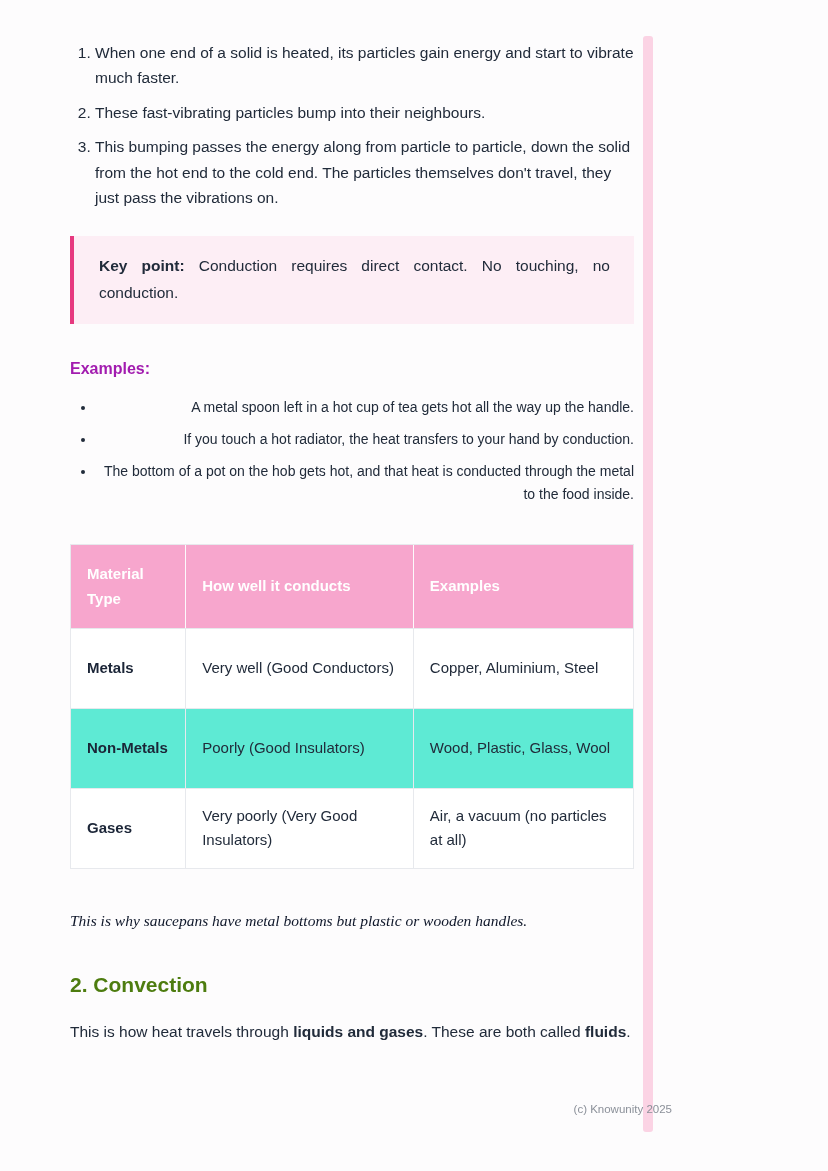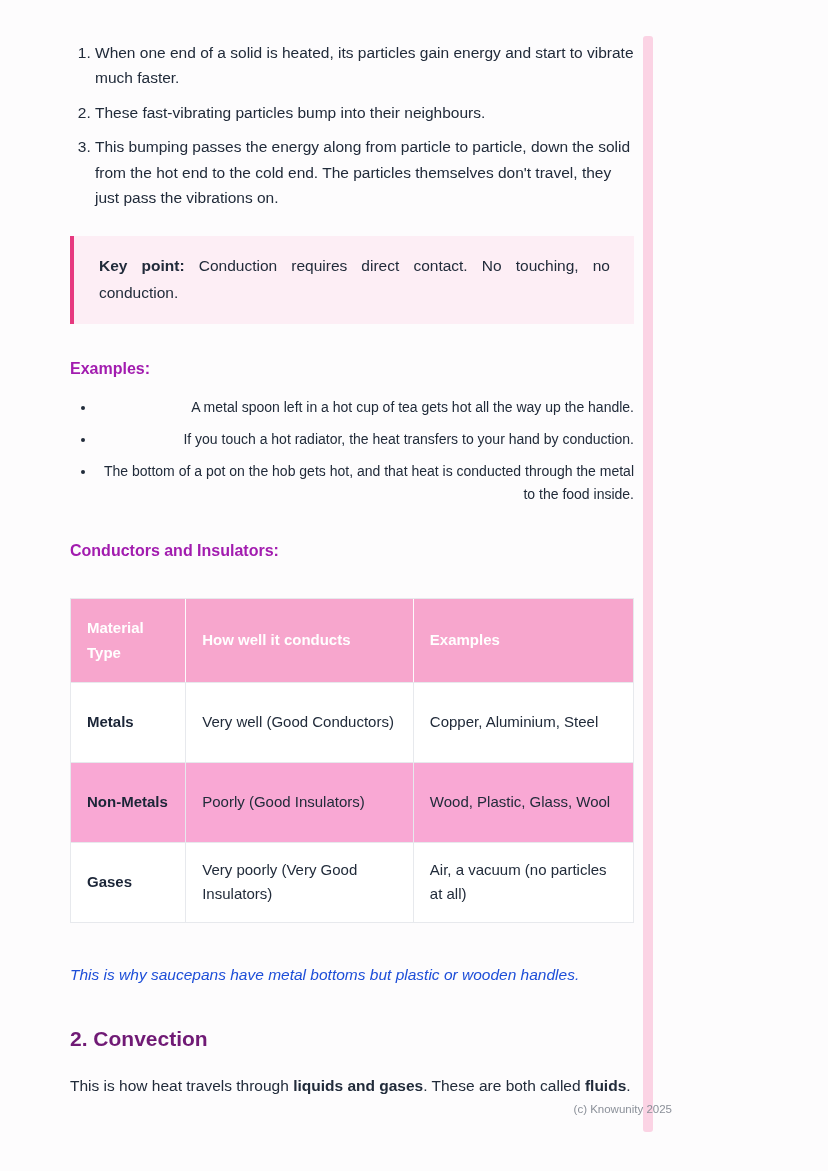--- a/index.html
+++ b/index.html
@@ -70,35 +70,36 @@
     line-height: 1.6;
     vertical-align: middle;
     padding: 8px 16px;
     border-top: 1px solid #e7e9ed;
     border-right: 1px solid #e7e9ed;
     height: 80px;
     background: #ffffff;
   }
   table.conductors td:last-child { border-right: none; }
   table.conductors td.material { font-weight: bold; color: #1b2537; }
-  table.conductors tr.alt td { background: #f9a8d4; }
+  table.conductors tr.alt td { background: #5eead4; }
 
   p.note {
     margin-top: 40px;
     font-style: italic;
     font-size: 15.5px;
     line-height: 1.6;
-    color: #1d4ed8;
+    color: #0f172a;
+    font-family: Liberation Serif, serif;
   }
 
   h2.convection-heading {
     margin-top: 40px;
     font-size: 21px;
     font-weight: bold;
-    color: #701a75;
+    color: #4d7c0f;
   }
   p.convection-para {
     margin-top: 22px;
     font-size: 15.5px;
     line-height: 1.7;
     text-align: justify;
   }
   p.convection-para strong { font-weight: bold; }
 
   .side-strip {
@@ -138,21 +139,20 @@
     </div>
 
     <h3 class="sub-heading">Examples:</h3>
 
     <ul class="examples">
       <li>A metal spoon left in a hot cup of tea gets hot all the way up the handle.</li>
       <li>If you touch a hot radiator, the heat transfers to your hand by conduction.</li>
       <li>The bottom of a pot on the hob gets hot, and that heat is conducted through the metal to the food inside.</li>
     </ul>
 
-    <h3 class="sub-heading">Conductors and Insulators:</h3>
 
     <div class="table-wrap">
       <table class="conductors">
         <thead>
           <tr>
             <th class="col-material">Material Type</th>
             <th class="col-conducts">How well it conducts</th>
             <th class="col-examples">Examples</th>
           </tr>
         </thead>

